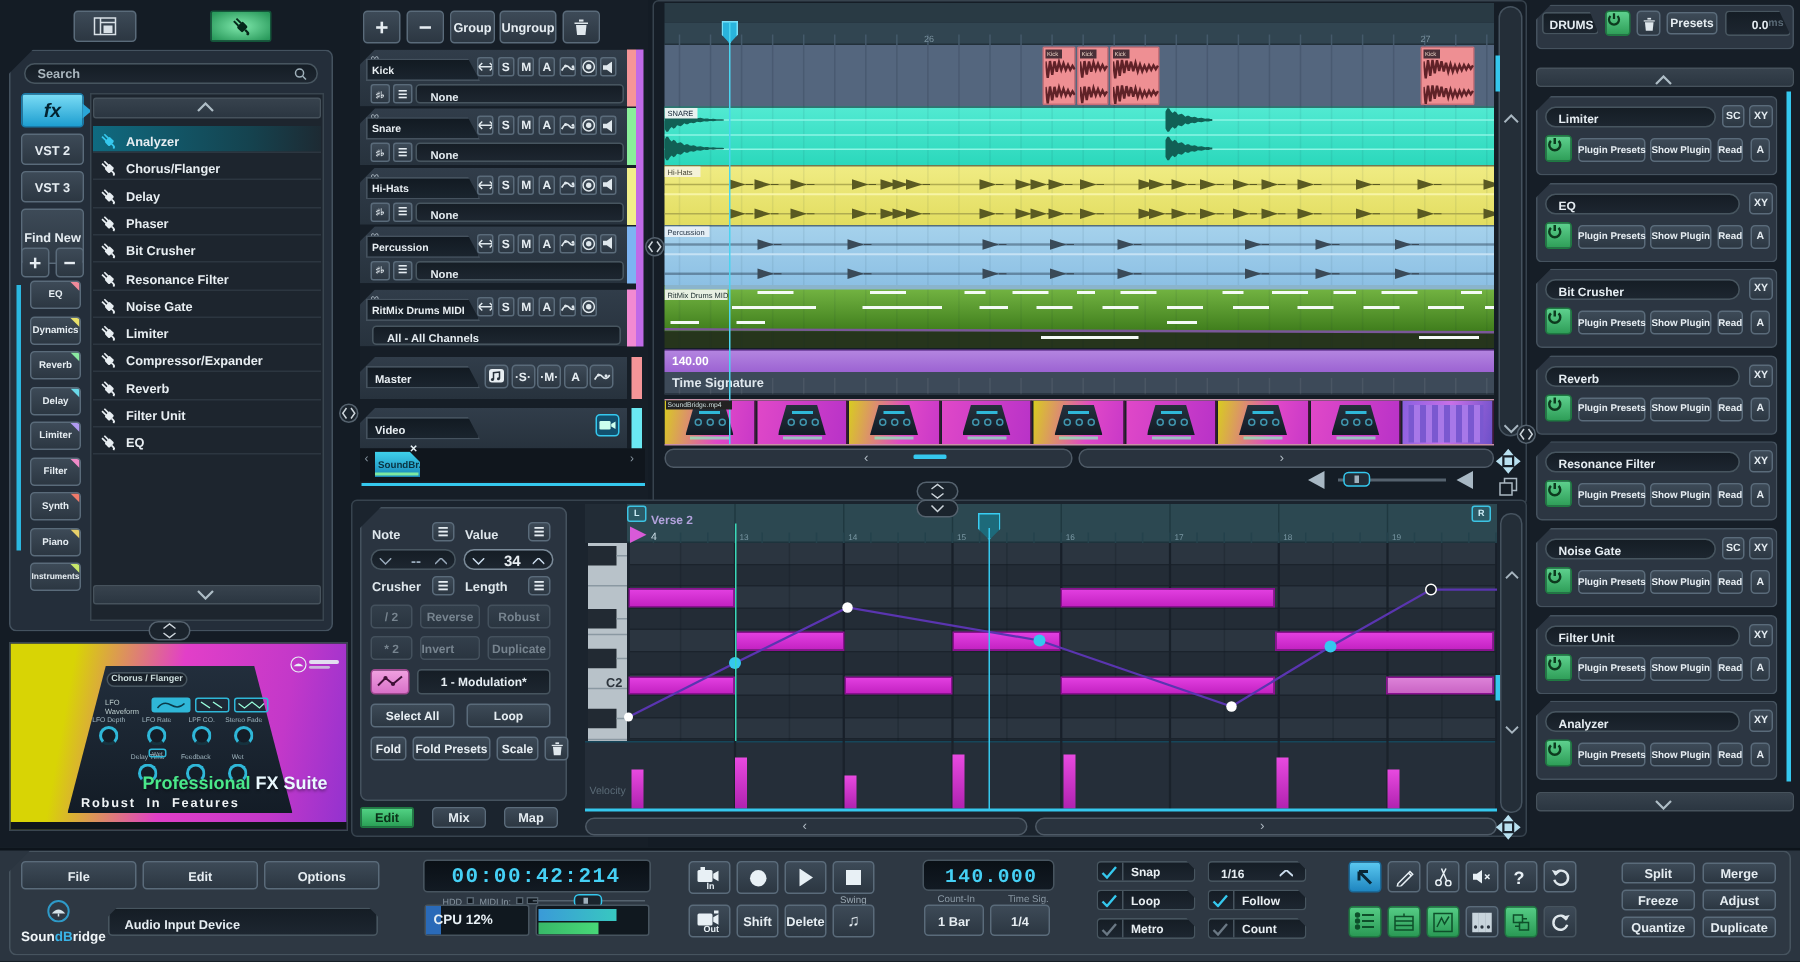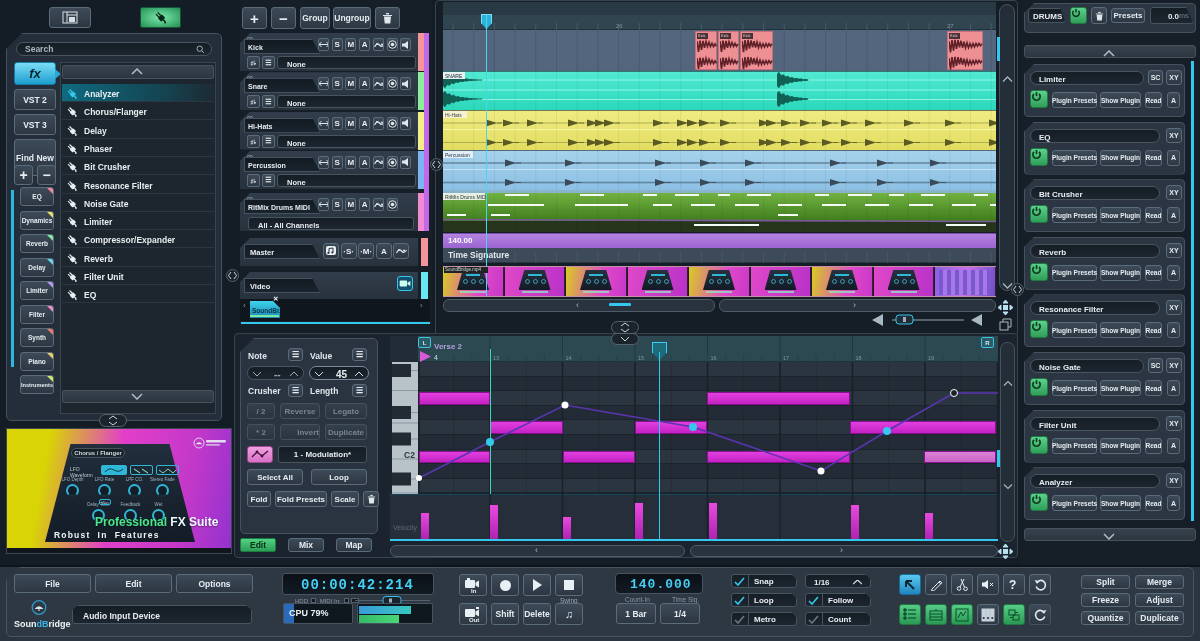--- a/index.html
+++ b/index.html
@@ -937,34 +937,34 @@
         </svg>
         <span class="abs" style="left:26px;top:2px;color:#9ab;">--</span>
         <svg class="abs" style="right:5px;top:5px;" width="8" height="5">
           <path d="M0 4 L4 0 L8 4" stroke="#9ab" fill="none"></path>
         </svg>
       </div>
       <div class="abs dark" style="left:309px;top:366px;width:60px;height:14px;border-radius:7px;border-color:#7a8a98;">
         <svg class="abs" style="left:5px;top:5px;" width="8" height="5">
           <path d="M0 0 L4 4 L8 0" stroke="#cde" fill="none"></path>
         </svg>
-        <span class="abs" style="left:26px;top:2px;color:#e8eef2;font-weight:bold;">45</span>
+        <span class="abs" style="left:26px;top:2px;color:#e8eef2;font-weight:bold;">34</span>
         <svg class="abs" style="right:5px;top:5px;" width="8" height="5">
           <path d="M0 4 L4 0 L8 4" stroke="#cde" fill="none"></path>
         </svg>
       </div>
       <div class="abs" style="left:248px;top:386px;font-weight:bold;font-size:8.5px;">Crusher</div>
       <div class="abs btn" style="left:288px;top:384px;width:15px;height:13px;font-size:8px;">☰</div>
       <div class="abs" style="left:310px;top:386px;font-weight:bold;font-size:8.5px;">Length</div>
       <div class="abs btn" style="left:352px;top:384px;width:15px;height:13px;font-size:8px;">☰</div>
       <div class="abs" style="left:247px;top:403px;width:28px;height:16px;background:linear-gradient(#333f4b,#2a3540);border:1px solid #44515d;border-radius:3px;color:#77848f;font-weight:bold;font-size:8px;text-align:center;line-height:15px;">/ 2</div>
       <div class="abs" style="left:280px;top:403px;width:40px;height:16px;background:linear-gradient(#333f4b,#2a3540);border:1px solid #44515d;border-radius:3px;color:#77848f;font-weight:bold;font-size:8px;text-align:center;line-height:15px;">Reverse</div>
-      <div class="abs" style="left:325px;top:403px;width:42px;height:16px;background:linear-gradient(#333f4b,#2a3540);border:1px solid #44515d;border-radius:3px;color:#77848f;font-weight:bold;font-size:8px;text-align:center;line-height:15px;">Legato</div>
+      <div class="abs" style="left:325px;top:403px;width:42px;height:16px;background:linear-gradient(#333f4b,#2a3540);border:1px solid #44515d;border-radius:3px;color:#77848f;font-weight:bold;font-size:8px;text-align:center;line-height:15px;">Robust</div>
       <div class="abs" style="left:247px;top:424px;width:28px;height:16px;background:linear-gradient(#333f4b,#2a3540);border:1px solid #44515d;border-radius:3px;color:#77848f;font-weight:bold;font-size:8px;text-align:center;line-height:15px;">* 2</div>
-      <div class="abs" style="left:280px;top:424px;width:40px;height:16px;background:linear-gradient(#333f4b,#2a3540);border:1px solid #44515d;border-radius:3px;color:#77848f;font-weight:bold;font-size:8px;text-align:right;line-height:15px;">Invert</div>
+      <div class="abs" style="left:280px;top:424px;width:40px;height:16px;background:linear-gradient(#333f4b,#2a3540);border:1px solid #44515d;border-radius:3px;color:#77848f;font-weight:bold;font-size:8px;text-align:left;line-height:15px;">Invert</div>
       <div class="abs" style="left:325px;top:424px;width:42px;height:16px;background:linear-gradient(#333f4b,#2a3540);border:1px solid #44515d;border-radius:3px;color:#77848f;font-weight:bold;font-size:8px;text-align:center;line-height:15px;">Duplicate</div>
       <div class="abs" style="left:247px;top:446px;width:26px;height:17px;background:linear-gradient(#f0a0e0,#d871c8);border:1px solid #a04890;border-radius:3px;"><svg width="24" height="15">
           <path d="M4 10 L9 5 L14 9 L20 4" stroke="#401038" stroke-width="1.3" fill="none"></path>
           <circle cx="9" cy="5" r="1.4" fill="#401038"></circle>
           <circle cx="14" cy="9" r="1.4" fill="#401038"></circle>
         </svg></div>
       <div class="abs dark" style="left:278px;top:446px;width:89px;height:17px;font-size:8px;text-align:center;line-height:16px;">1 - Modulation*</div>
       <div class="abs btn" style="left:247px;top:469px;width:56px;height:16px;font-size:8px;">Select All</div>
       <div class="abs btn" style="left:311px;top:469px;width:56px;height:16px;font-size:8px;">Loop</div>
       <div class="abs btn" style="left:247px;top:491px;width:24px;height:16px;font-size:8px;">Fold</div>
@@ -1300,21 +1300,21 @@
         <span class="abs" style="left:18px;top:3px;font-family:'Liberation Mono',monospace;font-size:14px;font-weight:bold;color:#45d0f5;letter-spacing:1px;">00:00:42:214</span>
       </div>
       <div class="abs" style="left:295px;top:598px;font-size:6px;color:#8a98a4;">HDD&nbsp; <span style="display:inline-block;width:5px;height:5px;background:#11181f;border:1px solid #55626e;"></span>&nbsp; MIDI In:&nbsp; <span style="display:inline-block;width:5px;height:5px;background:#11181f;border:1px solid #55626e;"></span>&nbsp;<span style="display:inline-block;width:8px;height:5px;background:#11181f;border:1px solid #55626e;"></span></div>
       <svg class="abs" style="left:355px;top:596px;" width="75" height="9">
         <line x1="0" y1="4.5" x2="75" y2="4.5" stroke="#55626e"></line>
         <rect x="28" y="0.5" width="18" height="8" rx="3" fill="#1a242d" stroke="#35c8ee"></rect>
         <rect x="34" y="2.5" width="3" height="4" fill="#9fb0bc"></rect>
       </svg>
       <div class="abs" style="left:283px;top:603px;width:70px;height:21px;background:#10181f;border:1px solid #47545f;border-radius:2px;">
         <div class="abs" style="left:0;top:0;width:10px;height:19px;background:#2a6ab8;"></div>
-        <span class="abs" style="left:5px;top:4px;font-size:9px;font-weight:bold;color:#e8f0f5;">CPU 79%</span>
+        <span class="abs" style="left:5px;top:4px;font-size:9px;font-weight:bold;color:#e8f0f5;">CPU 12%</span>
       </div>
       <div class="abs" style="left:357px;top:603px;width:76px;height:21px;background:#10181f;border:1px solid #47545f;border-radius:2px;overflow:hidden;">
         <div class="abs" style="left:1px;top:2px;width:52px;height:8px;background:linear-gradient(90deg,#3a9ad8,#38c8c0);"></div>
         <div class="abs" style="left:1px;top:11px;width:40px;height:8px;background:linear-gradient(90deg,#38b868,#48d878);"></div>
       </div>
       <div class="abs btn" style="left:459px;top:574px;width:28px;height:22px;">
         <svg width="18" height="16">
           <g fill="#e8f0f5">
             <rect x="1" y="3" width="10" height="8" rx="1"></rect>
             <path d="M11.5 5.5 L15 3.5 V10.5 L11.5 8.5 Z"></path>

